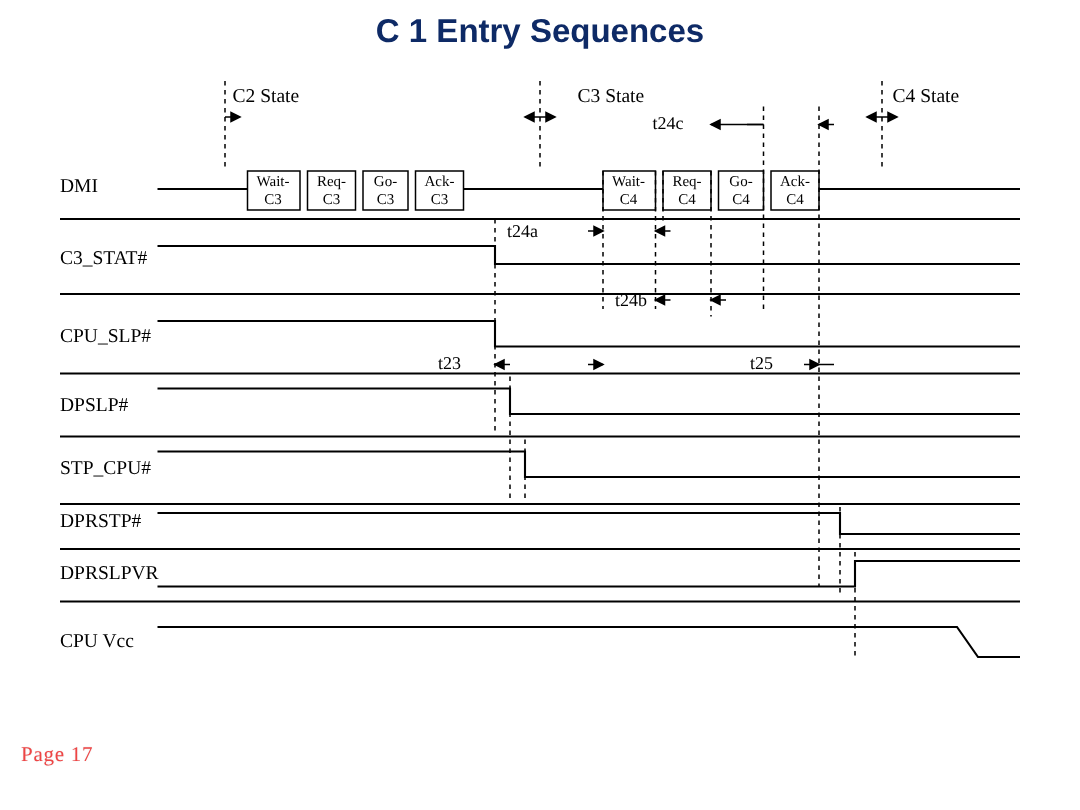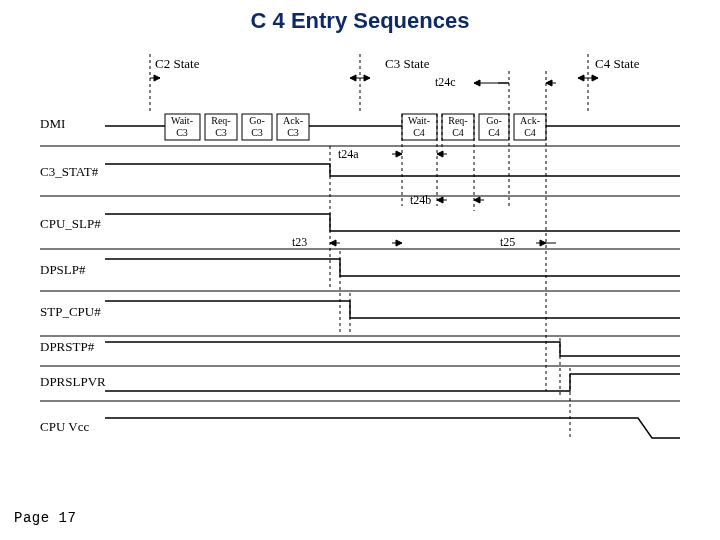--- a/index.html
+++ b/index.html
@@ -19,43 +19,43 @@
     width: 720px;
     text-align: center;
     font-family: Verdana, Arial, sans-serif;
     font-weight: 700;
     font-size: 22px;
     color: #0e2a66;
   }
   .page-num {
     position: absolute;
     left: 14px;
-    bottom: 14px;
-    font-family: Liberation Mono, monospace;
+    bottom: 28px;
+    font-family: Liberation Serif, serif;
     font-size: 14px;
-    color: #000000;
+    color: #ef4444;
     text-shadow: 0 0 1px #ddd;
     letter-spacing: 0.5px;
   }
   svg { position: absolute; top: 46px; left: 40px; }
   .sig-label { font-family: "Times New Roman", serif; font-size: 13px; }
   .state-label { font-family: "Times New Roman", serif; font-size: 13px; }
   .timing-label { font-family: "Times New Roman", serif; font-size: 12px; }
   .msg { font-family: "Times New Roman", serif; font-size: 10px; text-anchor: middle; }
   .wire { stroke: #000; stroke-width: 1.4; fill: none; }
   .vdash { stroke: #000; stroke-width: 1; stroke-dasharray: 3 3; fill: none; }
   .box { stroke: #000; stroke-width: 1; fill: #fff; }
   .sig-bar { stroke: #000; stroke-width: 1.2; fill: none; }
   .arrow { stroke: #000; stroke-width: 1; fill: none; }
   .arrowhead { fill: #000; }
 </style>
 </head>
 <body>
 
-<div class="title">C 4 Entry Sequences</div>
+<div class="title">C 1 Entry Sequences</div>
 
 <svg width="640" height="440">
 
   <line class="sig-bar" x1="0" y1="100" x2="640" y2="100"></line>
   <line class="sig-bar" x1="0" y1="150" x2="640" y2="150"></line>
   <line class="sig-bar" x1="0" y1="203" x2="640" y2="203"></line>
   <line class="sig-bar" x1="0" y1="245" x2="640" y2="245"></line>
   <line class="sig-bar" x1="0" y1="290" x2="640" y2="290"></line>
   <line class="sig-bar" x1="0" y1="320" x2="640" y2="320"></line>
   <line class="sig-bar" x1="0" y1="355" x2="640" y2="355"></line>

